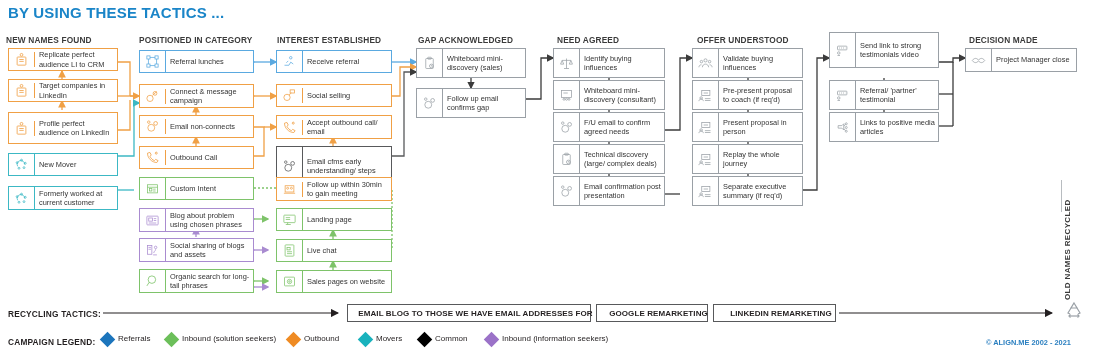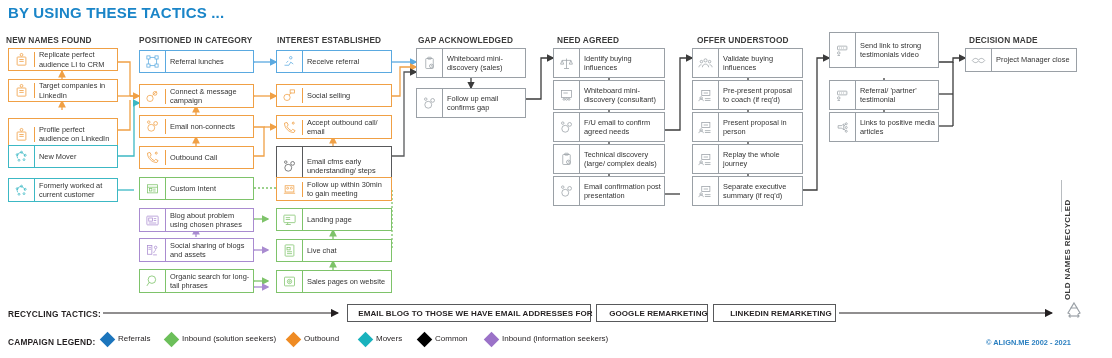--- a/index.html
+++ b/index.html
@@ -40,21 +40,21 @@
   .node .ic svg { display: block; }
   .node .lbl {
     flex: 1 1 auto;
     padding: 2px 3px 2px 4px;
     display: flex; align-items: center;
   }
   .node .lbl span { display: block; }
 
   .c-orange { border-color: #f0a045; align-items: center; }
   .c-orange .ic { border-right: 1px solid #f0a045; }
-  .c-teal   { border-color: #3cb8c4; }
+  .c-teal   { border-color: #3cb8c4; margin-top: 8px; }
   .c-teal .ic { border-right: 1px solid #3cb8c4; }
   .c-blue   { border-color: #5aa9e0; }
   .c-blue .ic { border-right: 1px solid #5aa9e0; }
   .c-green  { border-color: #7ec36a; }
   .c-green .ic { border-right: 1px solid #7ec36a; }
   .c-purple { border-color: #a98bd0; }
   .c-purple .ic { border-right: 1px solid #a98bd0; }
   .c-grey   { border-color: #9aa0a6; }
   .c-grey .ic { border-right: 1px solid #9aa0a6; }
   .c-dark   { border-color: #58595b; }
@@ -214,21 +214,21 @@
           <rect x="5" y="8" width="14" height="13" rx="1"></rect>
           <circle cx="12" cy="4.5" r="2.2"></circle>
           <line x1="8.5" y1="12" x2="15.5" y2="12"></line>
           <line x1="8.5" y1="15" x2="15.5" y2="15"></line>
         </svg>
       </div>
     <div class="lbl">
         <span>Target companies in LinkedIn</span>
       </div>
   </div>
-  <div class="node c-orange" style="left:8px;top:118px;width:110px;height:32px">
+  <div class="node c-orange" style="left:8px;top:112px;width:110px;height:32px">
     <div class="ic">
         <svg width="15" height="15" viewBox="0 0 24 24" fill="none" stroke="#f0a045" stroke-width="1.3">
           <rect x="5" y="8" width="14" height="13" rx="1"></rect>
           <circle cx="12" cy="4.5" r="2.2"></circle>
           <line x1="8.5" y1="12" x2="15.5" y2="12"></line>
           <line x1="8.5" y1="15" x2="15.5" y2="15"></line>
         </svg>
       </div>
     <div class="lbl">
         <span>Profile perfect audience on LinkedIn</span>

